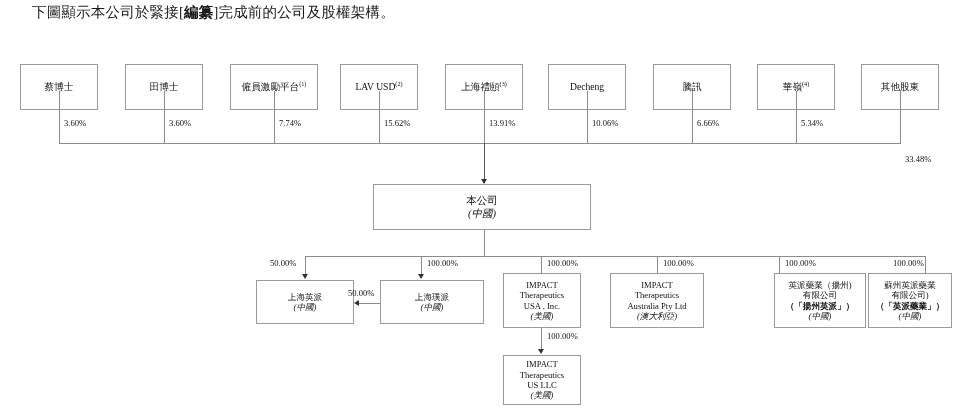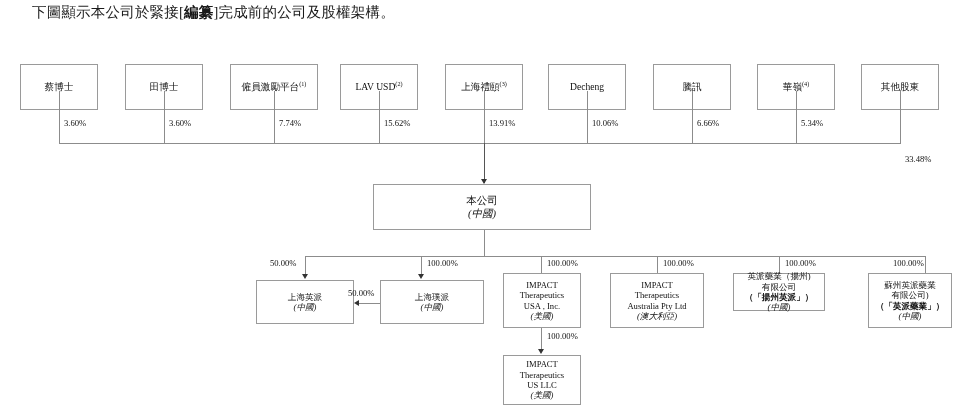--- a/index.html
+++ b/index.html
@@ -186,21 +186,21 @@
     <span class="ln ital">(美國)</span>
   </div>
 
   <div class="node sub" style="left:610px;top:273px;width:94px;height:55px;">
     <span class="ln">IMPACT</span>
     <span class="ln">Therapeutics</span>
     <span class="ln">Australia Pty Ltd</span>
     <span class="ln ital">(澳大利亞)</span>
   </div>
 
-  <div class="node sub" style="left:733px;top:273px;width:92px;height:38px;">
+  <div class="node sub" style="left:774px;top:273px;width:92px;height:55px;">
     <span class="ln">英派藥業（揚州)</span>
     <span class="ln">有限公司</span>
     <span class="ln bold">（「揚州英派」）</span>
     <span class="ln ital">(中國)</span>
   </div>
 
   <div class="node sub" style="left:868px;top:273px;width:84px;height:55px;">
     <span class="ln">蘇州英派藥業</span>
     <span class="ln">有限公司)</span>
     <span class="ln bold">（「英派藥業」）</span>

